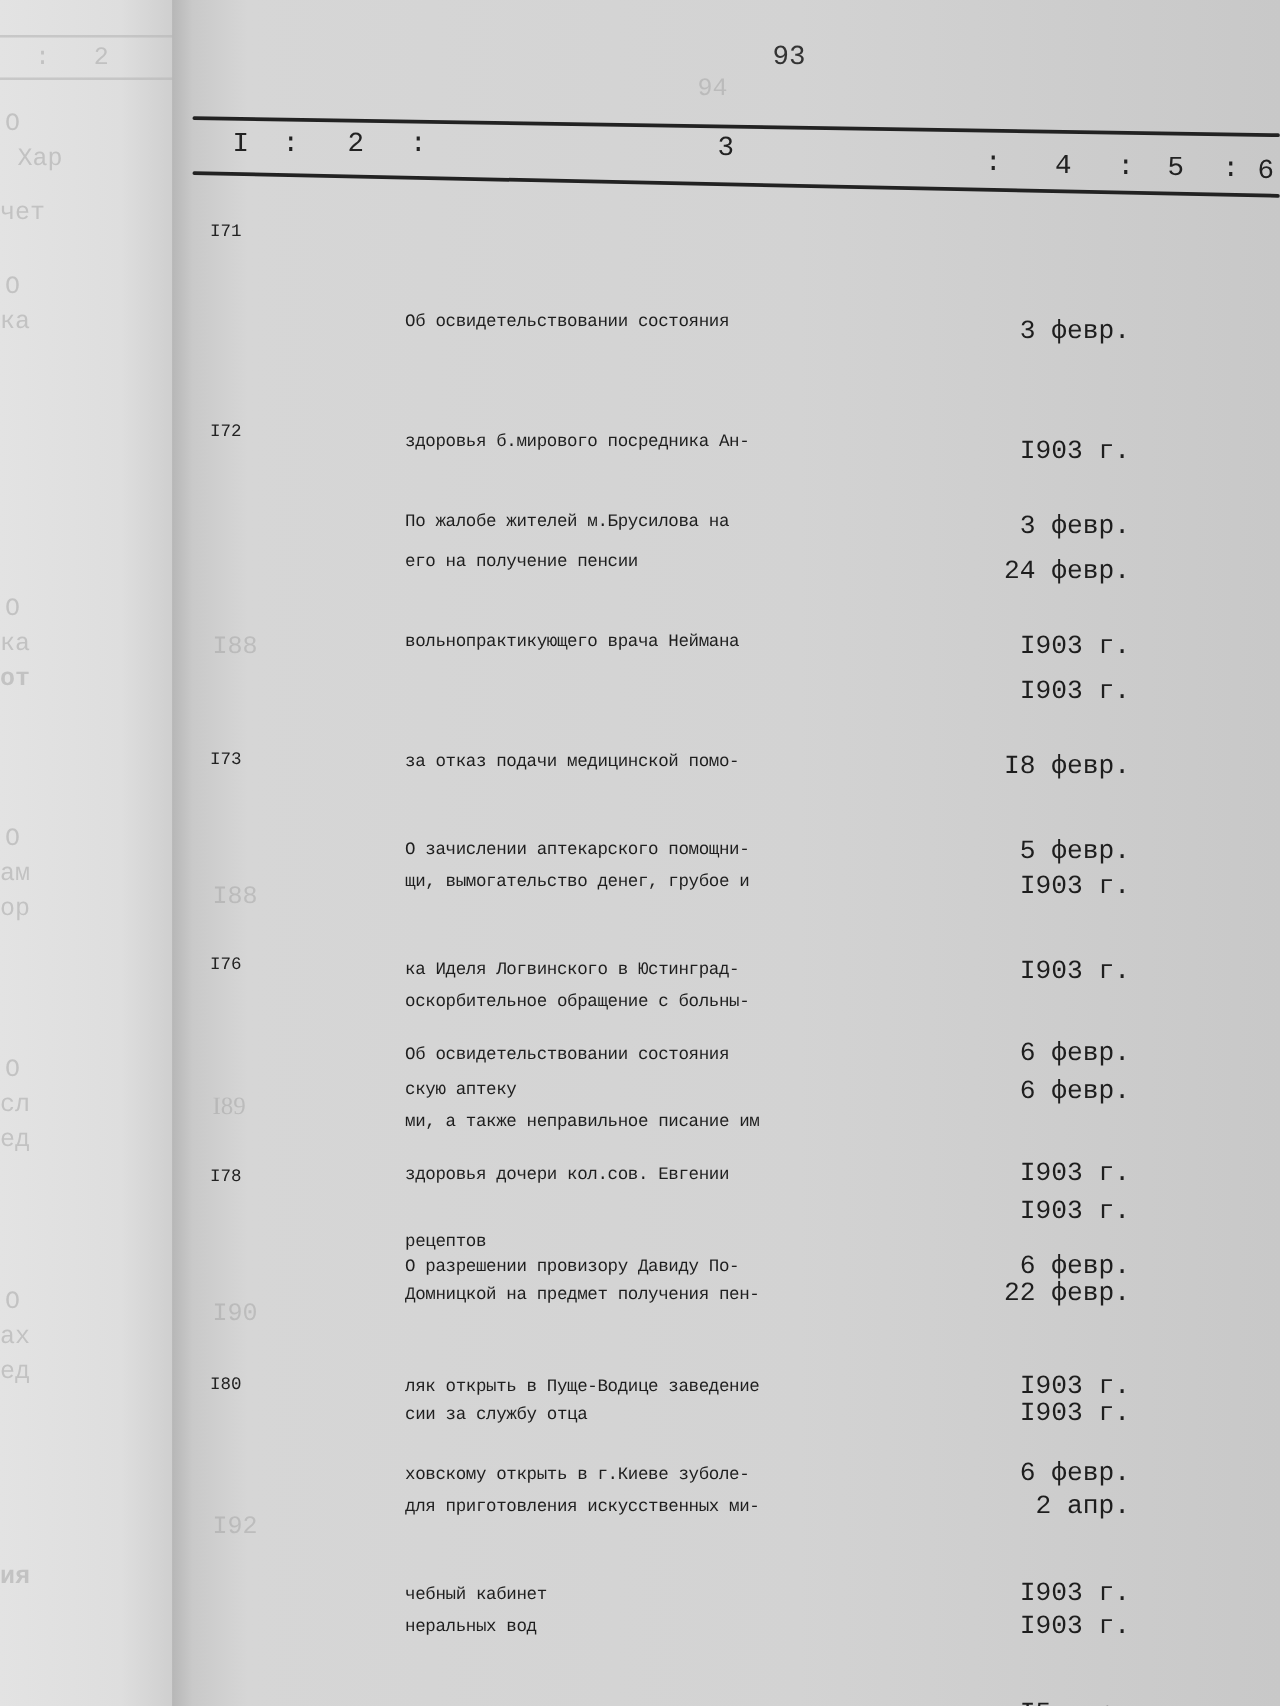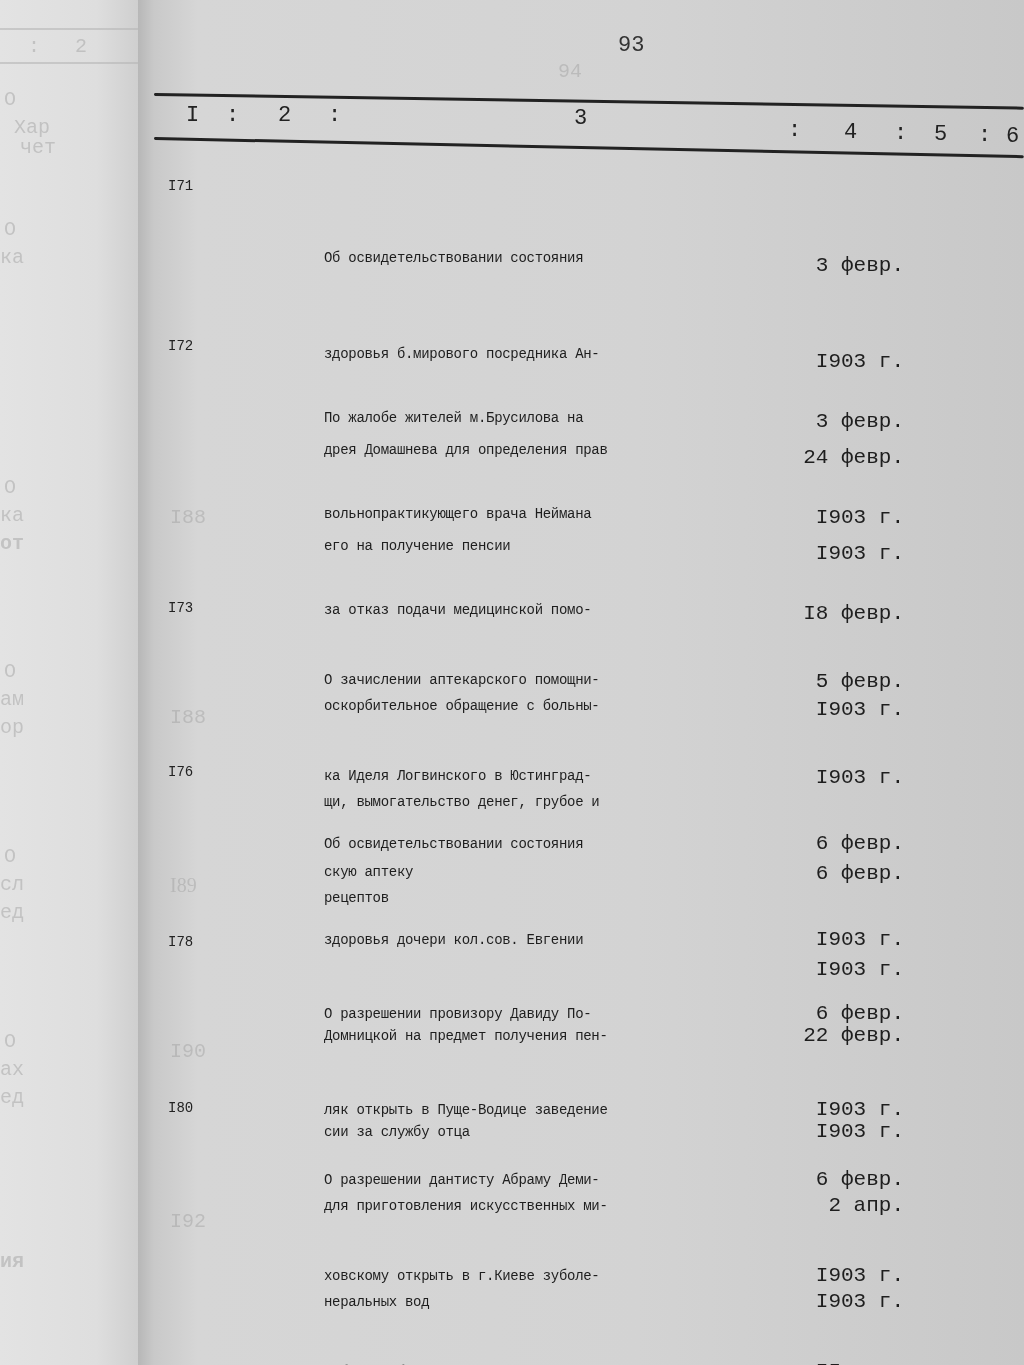--- a/index.html
+++ b/index.html
@@ -32,21 +32,21 @@
 </head>
 <body>
 
 <div class="left-page">
   <div class="rule" style="top:28px;"></div>
   <div class="rule" style="top:62px;"></div>
   <div class="ghost" style="left:28px;top:35px;">:</div>
   <div class="ghost" style="left:75px;top:35px;">2</div>
   <div class="ghost" style="left:4px;top:88px;">О</div>
   <div class="ghost" style="left:14px;top:116px;text-align:center;">Хар</div>
-  <div class="ghost" style="left:0px;top:136px;padding-left:20px;">чет</div>
+  <div class="ghost" style="left:0px;top:159px;">чет</div>
   <div class="ghost" style="left:4px;top:218px;">О</div>
   <div class="ghost" style="left:0px;top:246px;">ка</div>
   <div class="ghost" style="left:4px;top:476px;">О</div>
   <div class="ghost" style="left:0px;top:504px;">ка</div>
   <div class="ghost" style="left:0px;top:532px;font-weight:bold;">от</div>
   <div class="ghost" style="left:4px;top:660px;">О</div>
   <div class="ghost" style="left:0px;top:688px;">ам</div>
   <div class="ghost" style="left:0px;top:716px;">ор</div>
   <div class="ghost" style="left:4px;top:845px;">О</div>
   <div class="ghost" style="left:0px;top:873px;">сл</div>
@@ -75,39 +75,39 @@
   <div class="col-header" style="left:756px;top:121px;">:</div>
   <div class="col-header" style="left:796px;top:122px;">5</div>
   <div class="col-header" style="left:840px;top:123px;">:</div>
   <div class="col-header" style="left:868px;top:124px;">6</div>
 
   <div class="entry" style="top:178px;">
     <div class="num">I71</div>
     <div class="desc">
       <div>Об освидетельствовании состояния</div>
       <div>здоровья б.мирового посредника Ан-</div>
-      <div>дрея Домашнева для определения прав</div>
       <div>его на получение пенсии</div>
     </div>
     <div class="dates" style="top:8px;">
       <div>3 февр.</div>
       <div>I903 г.</div>
       <div>24 февр.</div>
       <div>I903 г.</div>
     </div>
   </div>
 
   <div class="entry" style="top:338px;">
     <div class="num">I72</div>
     <div class="desc">
       <div>По жалобе жителей м.Брусилова на</div>
       <div>вольнопрактикующего врача Неймана</div>
       <div>за отказ подачи медицинской помо-</div>
+      <div>щи, вымогательство денег, грубое и</div>
       <div>оскорбительное обращение с больны-</div>
-      <div>щи, вымогательство денег, грубое и</div>
+      <div>ми, а также неправильное писание им</div>
       <div>рецептов</div>
     </div>
     <div class="dates" style="top:4px;">
       <div>3 февр.</div>
       <div>I903 г.</div>
       <div>I8 февр.</div>
       <div>I903 г.</div>
     </div>
   </div>
 
@@ -154,21 +154,20 @@
       <div>6 февр.</div>
       <div>I903 г.</div>
       <div>2 апр.</div>
       <div>I903 г.</div>
     </div>
   </div>
 
   <div class="entry" style="top:1100px;">
     <div class="num">I80</div>
     <div class="desc">
-      <div>О разрешении дантисту Абраму Деми-</div>
       <div>ховскому открыть в г.Киеве зуболе-</div>
       <div>чебный кабинет</div>
     </div>
     <div class="dates" style="top:0px;">
       <div>6 февр.</div>
       <div>I903 г.</div>
       <div>I5 апр.</div>
       
     </div>
   </div>

